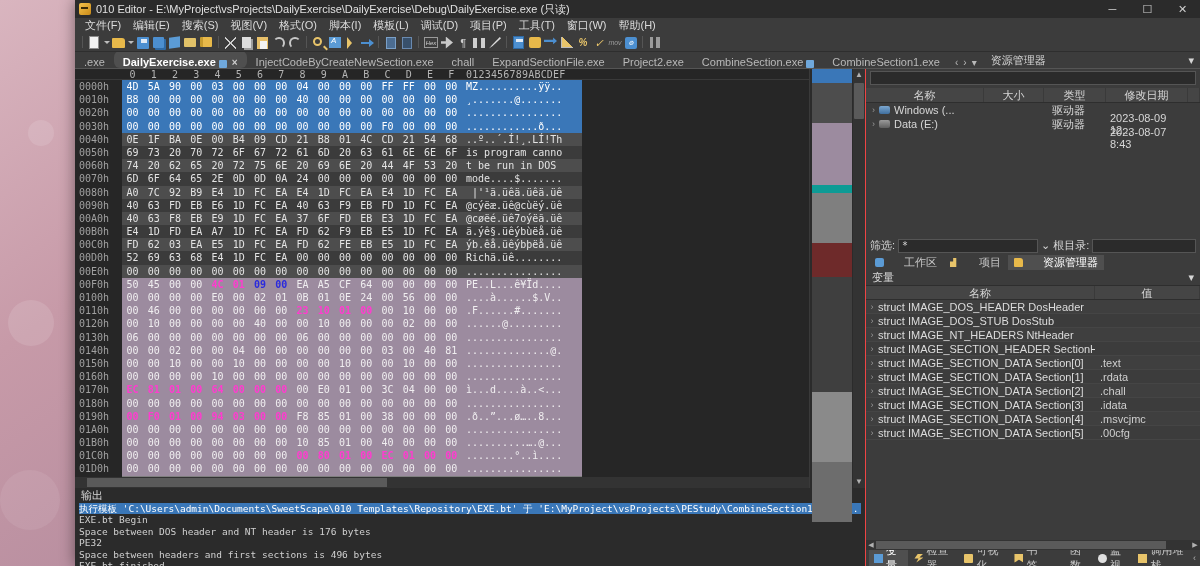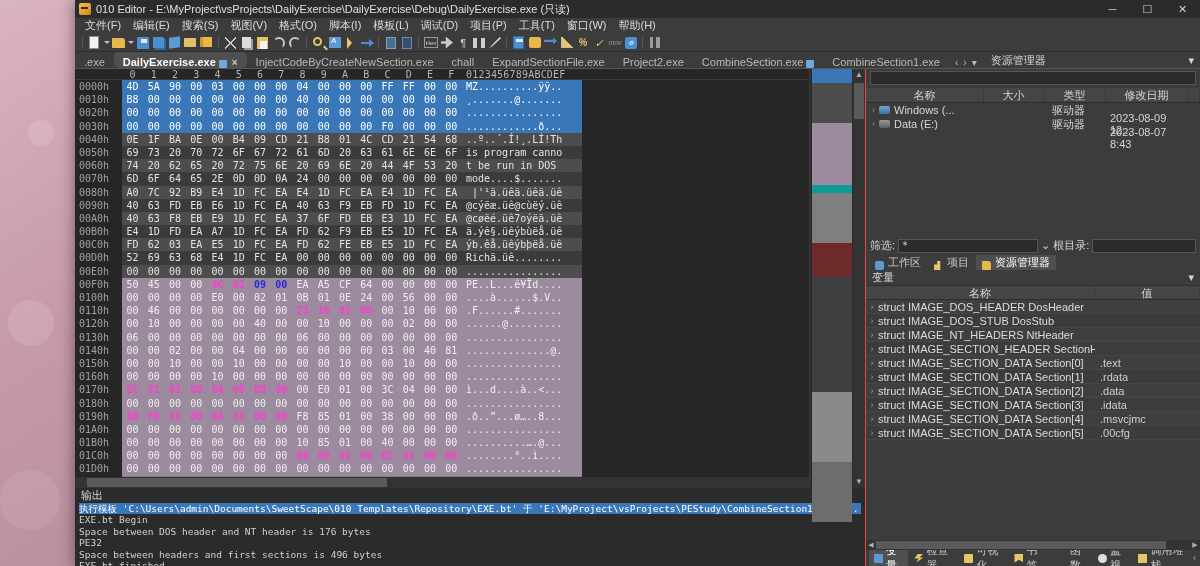--- a/index.html
+++ b/index.html
@@ -177,21 +177,21 @@
   .trow .nm { width:118px; display:flex; align-items:center; gap:4px; padding-left:6px;}
   .trow .exp { color:#9a9a9a; font-size:9px;}
   .trow .dskico{width:11px;height:8px;background:linear-gradient(#7ba7d0,#3f6f9f);border-radius:2px;display:inline-block;flex:none;}
   .trow .dskico.grey{background:linear-gradient(#9a9a9a,#5f5f5f);}
   .trow .sz{width:60px;} .trow .tp{width:62px;padding-left:8px;} .trow .dt{width:82px;padding-left:4px;margin-top:27px;}
 
   #rfilter { display:flex; align-items:center; gap:3px; padding:2px 4px; font-size:11px; color:#d6d6d6;}
   #rfilter .fbox { flex:none; width:140px; height:14px; background:#2b2b2b; border:1px solid #555; color:#d6d6d6; font-size:10px; padding-left:3px; line-height:12px;}
   #rfilter .rbox { flex:1; height:14px; background:#2b2b2b; border:1px solid #555;}
   #rtabs { display:flex; height:15px; align-items:flex-end; padding-left:3px; gap:1px; font-size:11px;}
-  #rtabs .rtab { display:flex; align-items:flex-end; gap:4px; padding:0 6px; height:15px; color:#c8c8c8;font-family:Liberation Serif, serif;}
+  #rtabs .rtab { display:flex; align-items:center; gap:20px; padding:0 6px; height:15px; color:#c8c8c8;font-family:Liberation Serif, serif;}
   #rtabs .rtab.active { background:#4f4f4f; color:#fff;}
   .ti{width:9px;height:9px;display:inline-block;flex:none;}
   .ti.ws{background:#5b9bd5;border-radius:2px;}
   .ti.pj{background:#e8c46a;clip-path:polygon(0 100%,0 40%,35% 40%,35% 0,70% 0,70% 100%);}
   .ti.ex{background:#e8b94a;border-radius:1px 3px 1px 1px;}
 
   #vars-title { height:15px; font-size:11px; color:#d6d6d6; padding-left:6px; display:flex; align-items:center; background:#3c3c3c;}
   #vars-title .caret{margin-left:auto;margin-right:6px;}
   #vars-hdr { display:flex; height:15px; background:#454545; border-top:1px solid #2e2e2e;border-bottom:1px solid #2e2e2e; font-size:11px; color:#d6d6d6;}
   #vars-hdr div{text-align:center;line-height:15px;border-right:1px solid #3a3a3a;}
@@ -1429,21 +1429,21 @@
             <span class="vv">.text</span>
           </div>
           <div class="vrow">
             <span class="ex2">›</span>
             <span class="vn">struct IMAGE_SECTION_DATA Section[1]</span>
             <span class="vv">.rdata</span>
           </div>
           <div class="vrow">
             <span class="ex2">›</span>
             <span class="vn">struct IMAGE_SECTION_DATA Section[2]</span>
-            <span class="vv">.data</span>
+            <span class="vv">.chall</span>
           </div>
           <div class="vrow">
             <span class="ex2">›</span>
             <span class="vn">struct IMAGE_SECTION_DATA Section[3]</span>
             <span class="vv">.idata</span>
           </div>
           <div class="vrow">
             <span class="ex2">›</span>
             <span class="vn">struct IMAGE_SECTION_DATA Section[4]</span>
             <span class="vv">.msvcjmc</span>

